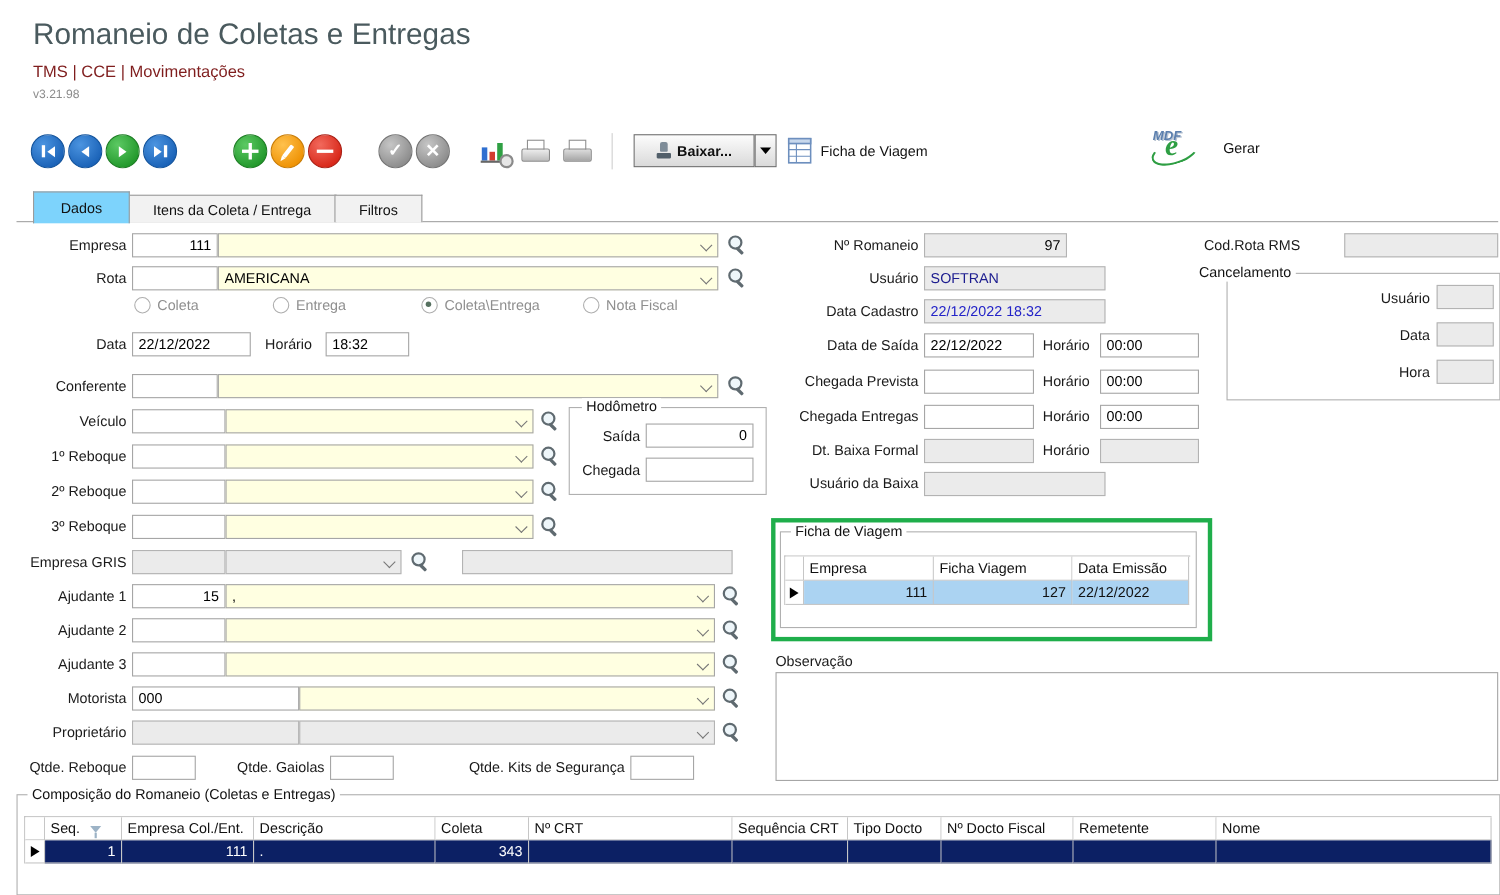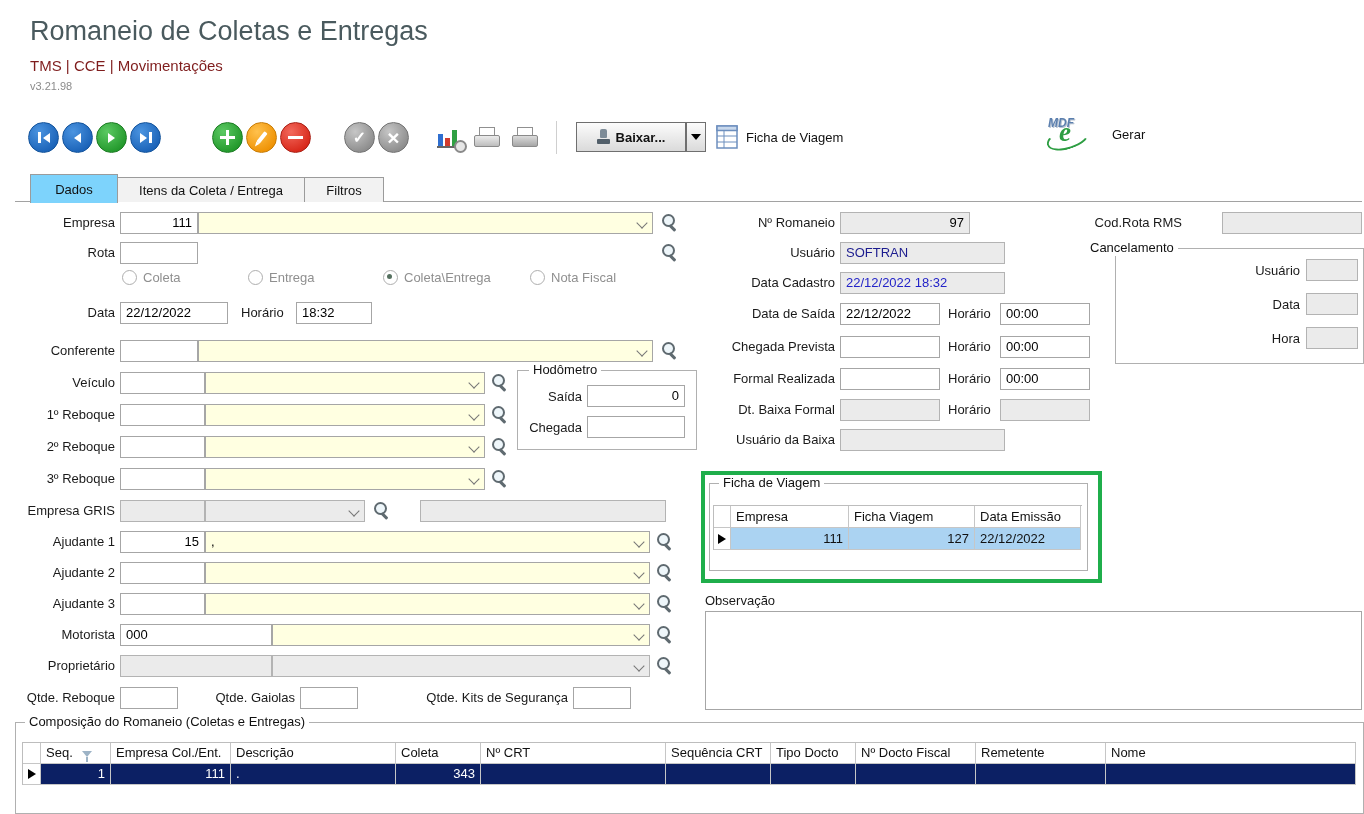--- a/index.html
+++ b/index.html
@@ -166,20 +166,24 @@
   <div class="lbl r" style="left:10px;top:212px;width:105px">Empresa</div>
   <div class="fld num" style="left:120px;top:212px;width:78px">111</div>
   <div class="fld yl" style="left:198px;top:212px;width:455px">
     <span class="cval"></span>
     <span class="chev"></span>
     </div>
   <div class="mag" style="left:660px;top:213px"></div>
 
   <div class="lbl r" style="left:10px;top:242px;width:105px">Rota</div>
   <div class="fld" style="left:120px;top:242px;width:78px"></div>
+  <div class="fld yl" style="left:198px;top:242px;width:455px">
+    <span class="cval">AMERICANA</span>
+    <span class="chev"></span>
+    </div>
   <div class="mag" style="left:660px;top:243px"></div>
 
   <div class="radio" style="left:122px;top:269px">
     <span class="rc"></span>
     <span>Coleta</span>
     </div>
   <div class="radio" style="left:248px;top:269px">
     <span class="rc"></span>
     <span>Entrega</span>
     </div>
@@ -312,21 +316,21 @@
   <div class="lbl r" style="left:690px;top:303px;width:145px">Data de Saída</div>
   <div class="fld" style="left:840px;top:303px;width:100px">22/12/2022</div>
   <div class="lbl" style="left:948px;top:303px">Horário</div>
   <div class="fld" style="left:1000px;top:303px;width:90px">00:00</div>
 
   <div class="lbl r" style="left:690px;top:336px;width:145px">Chegada Prevista</div>
   <div class="fld" style="left:840px;top:336px;width:100px"></div>
   <div class="lbl" style="left:948px;top:336px">Horário</div>
   <div class="fld" style="left:1000px;top:336px;width:90px">00:00</div>
 
-  <div class="lbl r" style="left:690px;top:368px;width:145px">Formal Realizada</div>
+  <div class="lbl r" style="left:690px;top:368px;width:145px">Chegada Entregas</div>
   <div class="fld" style="left:840px;top:368px;width:100px"></div>
   <div class="lbl" style="left:948px;top:368px">Horário</div>
   <div class="fld" style="left:1000px;top:368px;width:90px">00:00</div>
 
   <div class="lbl r" style="left:690px;top:399px;width:145px">Dt. Baixa Formal</div>
   <div class="fld ro" style="left:840px;top:399px;width:100px"></div>
   <div class="lbl" style="left:948px;top:399px">Horário</div>
   <div class="fld ro" style="left:1000px;top:399px;width:90px"></div>
 
   <div class="lbl r" style="left:690px;top:429px;width:145px">Usuário da Baixa</div>

